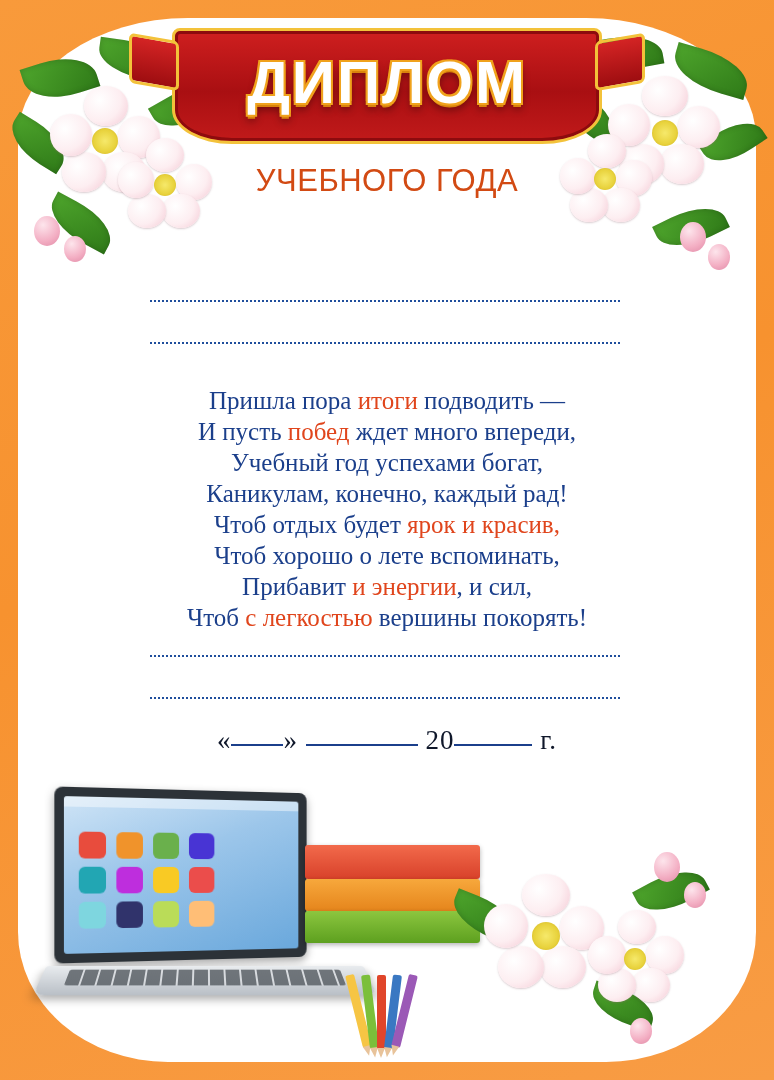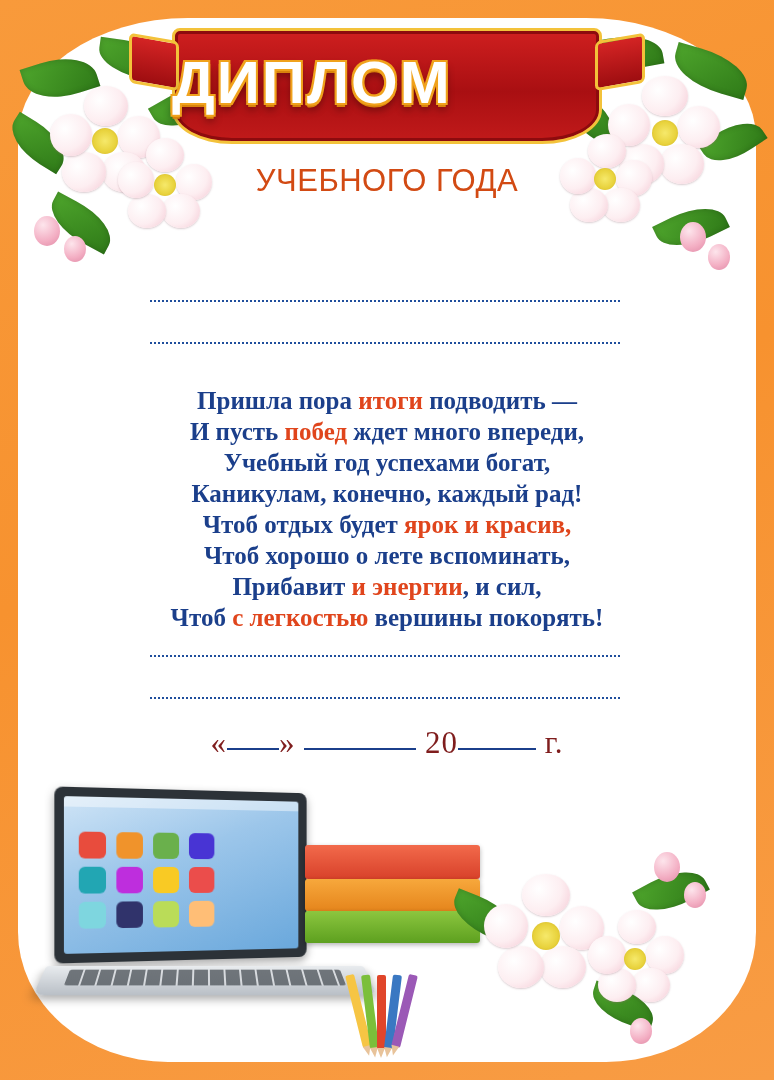--- a/index.html
+++ b/index.html
@@ -61,21 +61,21 @@
     background: linear-gradient(180deg,#d42424,#9d0d10);
     border: 3px solid #f3c23a;
     border-radius: 6px;
   }
   .ribbon-body:before { left: -46px; transform: skewY(10deg); }
   .ribbon-body:after  { right: -46px; transform: skewY(-10deg); }
   .ribbon-title {
     position: absolute;
     left: 0; right: 0;
     top: 20px;
-    text-align: left;
+    text-align: center;
     font-family: "Liberation Sans", sans-serif;
     font-weight: bold;
     font-size: 60px;
     letter-spacing: 2px;
     color: #ffffff;
     text-shadow:
       -2px -2px 0 #f0a21c, 2px -2px 0 #f0a21c,
       -2px 2px 0 #f0a21c, 2px 2px 0 #f0a21c,
       0 4px 0 #d9830c, 0 6px 8px rgba(0,0,0,.45);
   }
@@ -105,35 +105,35 @@
   .poem {
     position: absolute;
     left: 40px;
     right: 40px;
     top: 385px;
     text-align: center;
     font-size: 25px;
     line-height: 31px;
     color: #1b3f8b;
   }
-  .poem div { white-space: nowrap; font-weight: bold; }
+  .poem div { white-space: nowrap; }
   .hl { color: #e0451c; }
   .lines-bottom {
     position: absolute;
     left: 150px;
     top: 655px;
     width: 470px;
   }
   .date-row {
     position: absolute;
     left: 0; right: 0;
     top: 725px;
     text-align: center;
-    color: #7f1d1d;
-    font-size: 31px;
+    color: #0f172a;
+    font-size: 27px;
     letter-spacing: 1px;
   }
   .date-row .u {
     display: inline-block;
     border-bottom: 2px solid #1b3f8b;
     vertical-align: 3px;
   }
   .u.small { width: 52px; }
   .u.mid   { width: 112px; }
   .u.yr    { width: 78px; }

